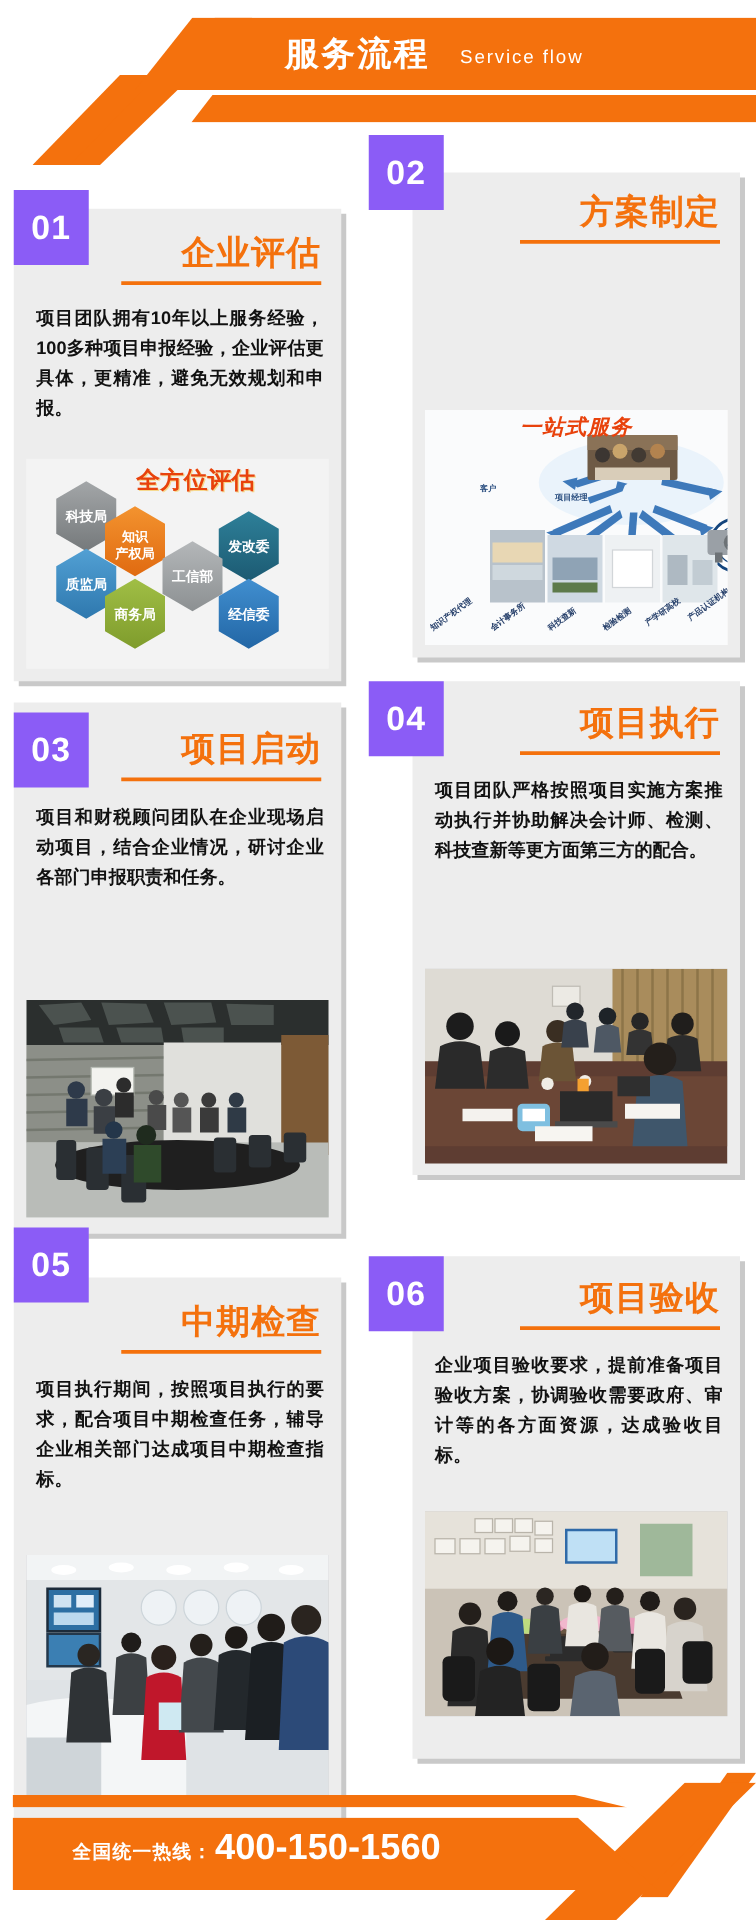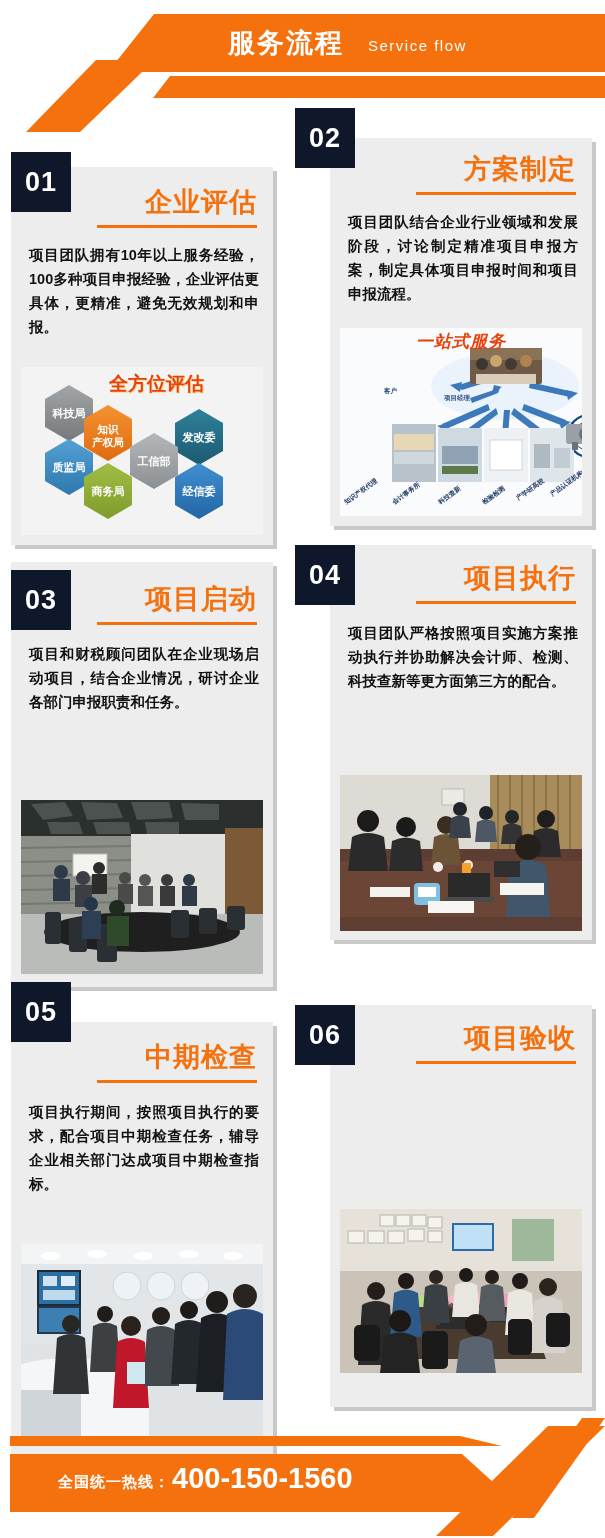--- a/index.html
+++ b/index.html
@@ -52,21 +52,21 @@
   }
   .card.c1 { left: 11px;  top: 167px;  width: 262px; height: 378px; padding-left: 12px; }
   .card.c2 { left: 330px; top: 138px;  width: 262px; height: 388px; }
   .card.c3 { left: 11px;  top: 562px;  width: 262px; height: 425px; }
   .card.c4 { left: 330px; top: 545px;  width: 262px; height: 395px; }
   .card.c5 { left: 11px;  top: 1022px; width: 262px; height: 440px; }
   .card.c6 { left: 330px; top: 1005px; width: 262px; height: 402px; }
 
   .badge {
     position: absolute; width: 60px; height: 60px;
-    background: #0f172a;
+    background: #8b5cf6;
     color: #fff; font-size: 27px; font-weight: bold;
     display: flex; align-items: center; justify-content: center;
     letter-spacing: 1px;
   }
   .badge.b1 { left: 11px;  top: 152px; }
   .badge.b2 { left: 295px; top: 108px; }
   .badge.b3 { left: 11px;  top: 570px; }
   .badge.b4 { left: 295px; top: 545px; }
   .badge.b5 { left: 11px;  top: 982px; }
   .badge.b6 { left: 295px; top: 1005px; }
@@ -226,21 +226,20 @@
           </g>
         </svg>
       </div>
     </div>
   </div>
   <div class="badge b1">01</div>
 
   <div class="card c2">
     <div class="card-title" style="top:14px;">方案制定</div>
     <div class="card-rule" style="top:54px; width:160px;"></div>
-    <div class="card-body" style="top:72px;">项目团队结合企业行业领域和发展阶段，讨论制定精准项目申报方案，制定具体项目申报时间和项目申报流程。</div>
 
     <div class="photo" style="left:10px; top:190px; width:242px; height:188px; background:#ffffff;">
       <div class="osw">
         <div class="os-title">一站式服务</div>
         <svg width="242" height="188" viewBox="0 0 242 188">
 
           <ellipse cx="121" cy="58" rx="74" ry="34" fill="#eaf3fb"></ellipse>
 
           <g fill="#2F6FB5" opacity="0.92">
             <polygon points="108,46 72,58 78,62 110,52"></polygon>
@@ -487,20 +486,21 @@
           <rect x="106" y="118" width="18" height="22" fill="#cfe9f2"></rect>
         </g>
       </svg>
     </div>
   </div>
   <div class="badge b5">05</div>
 
   <div class="card c6">
     <div class="card-title" style="top:16px;">项目验收</div>
     <div class="card-rule" style="top:56px; width:160px;"></div>
+    <div class="card-body" style="top:76px;">企业项目验收要求，提前准备项目验收方案，协调验收需要政府、审计等的各方面资源，达成验收目标。</div>
 
     <div class="photo" style="left:10px; top:204px; width:242px; height:164px;">
       <svg class="sc" viewBox="0 0 242 164" preserveAspectRatio="none">
         <rect width="242" height="164" fill="#ded9d2"></rect>
         <rect x="0" y="0" width="242" height="62" fill="#e6e2da"></rect>
         <rect x="172" y="10" width="42" height="42" fill="#9fb89a"></rect>
         <rect x="112" y="14" width="42" height="28" fill="#2f6aa8"></rect>
         <rect x="114" y="16" width="38" height="24" fill="#bfe0f5"></rect>
         <g fill="#f5f3ee" stroke="#b9b4aa">
           <rect x="8" y="22" width="16" height="12"></rect>

